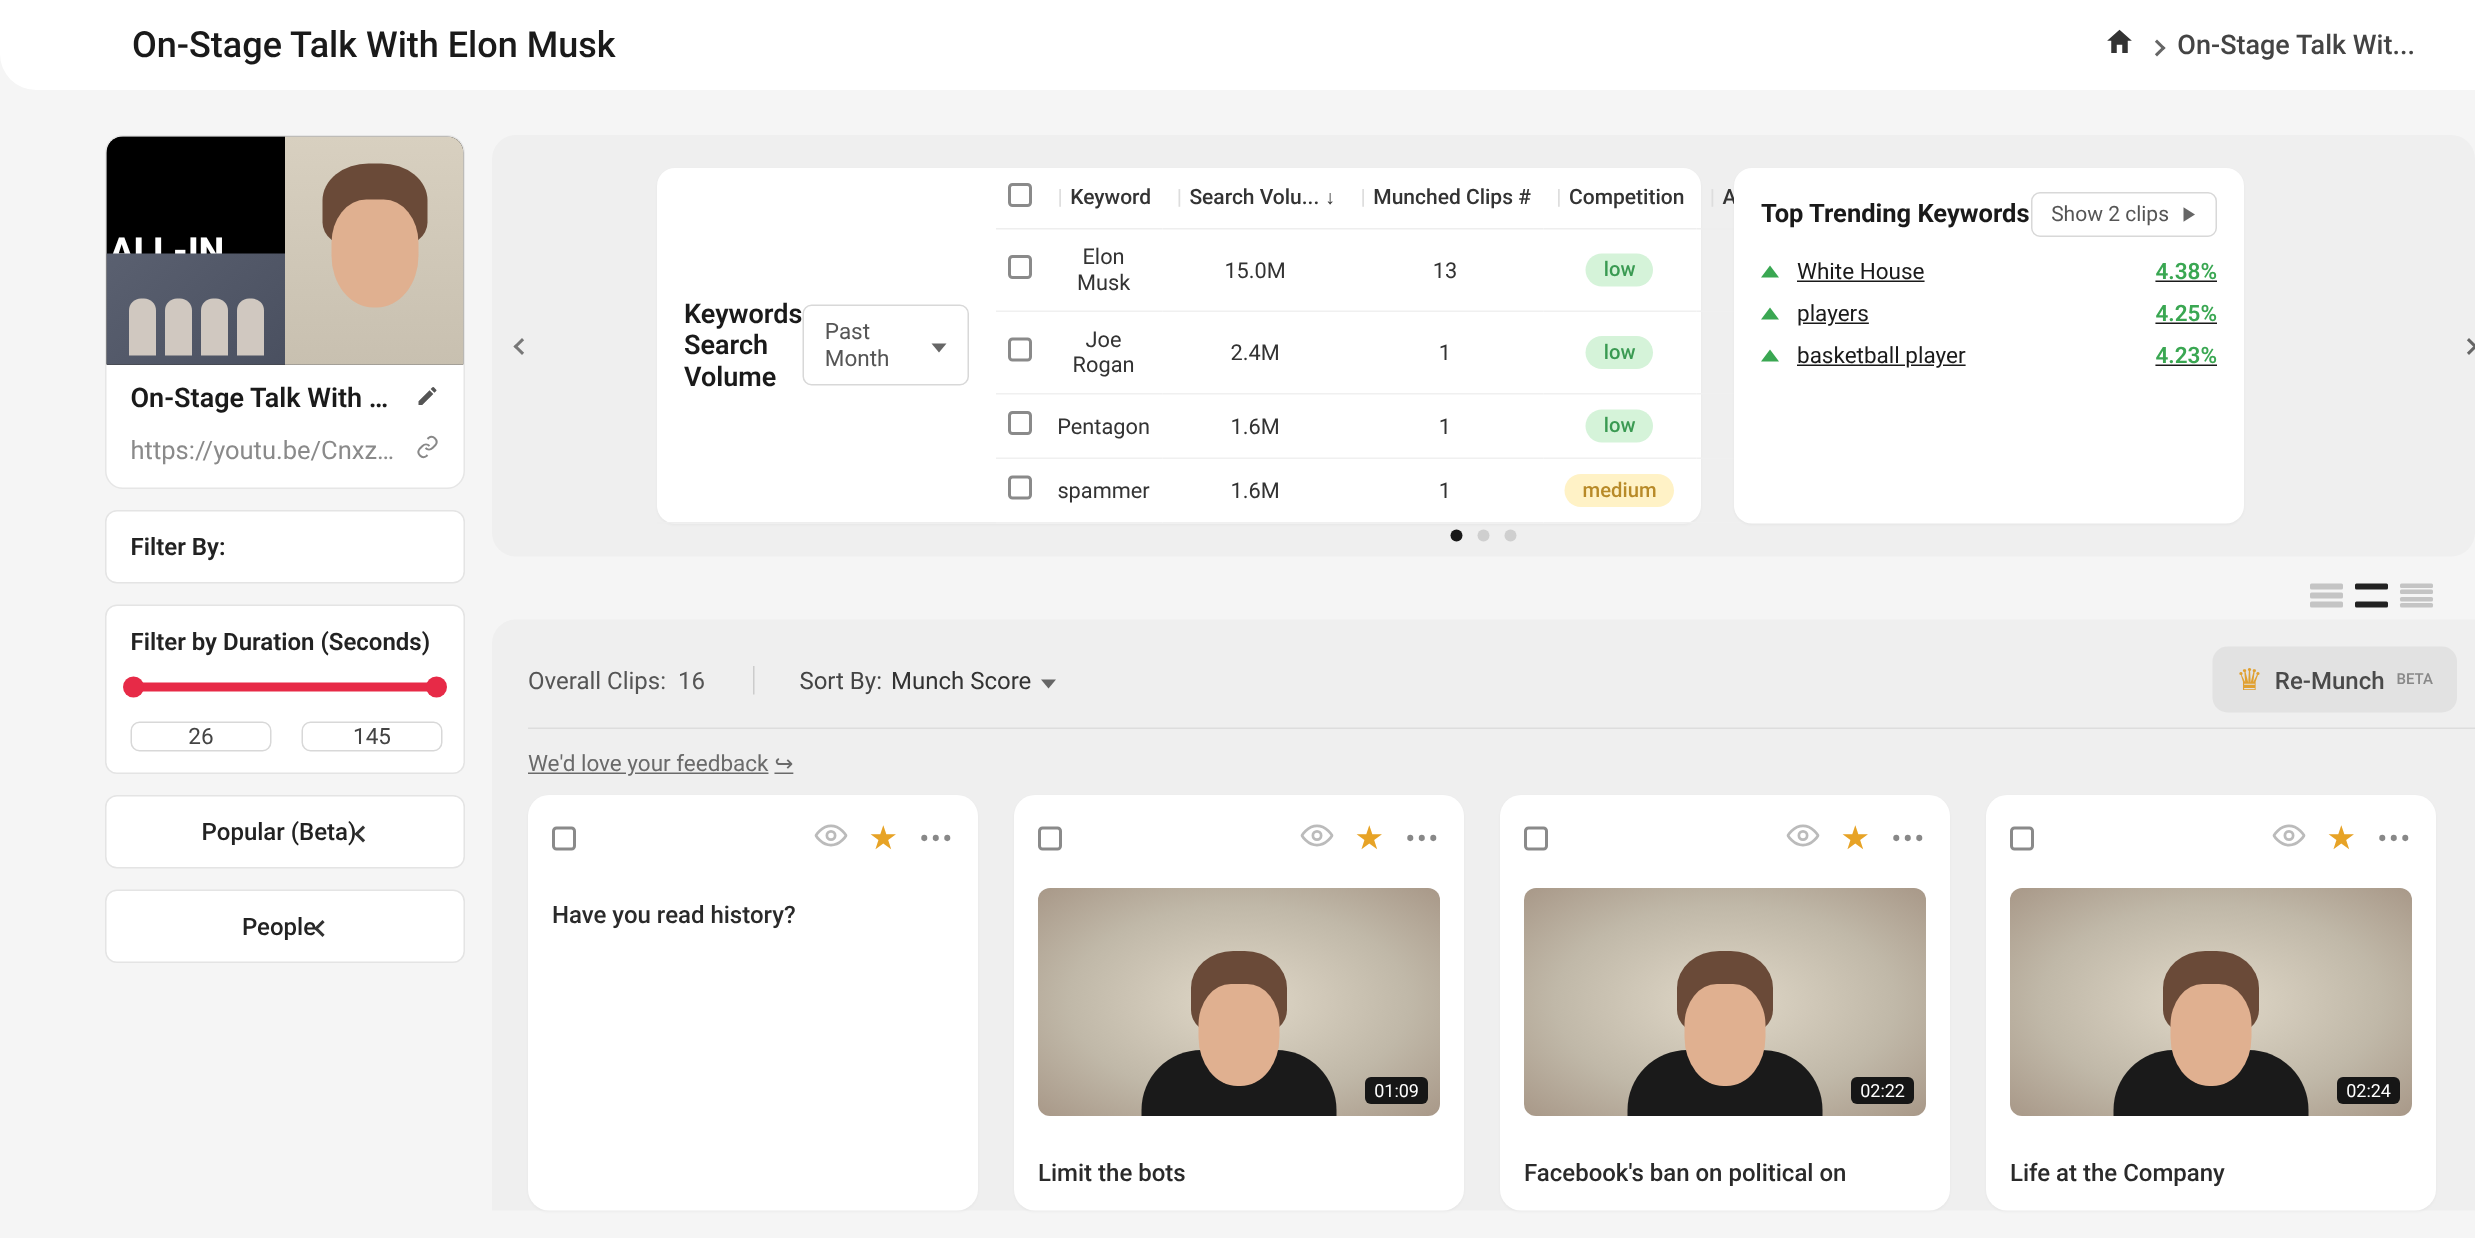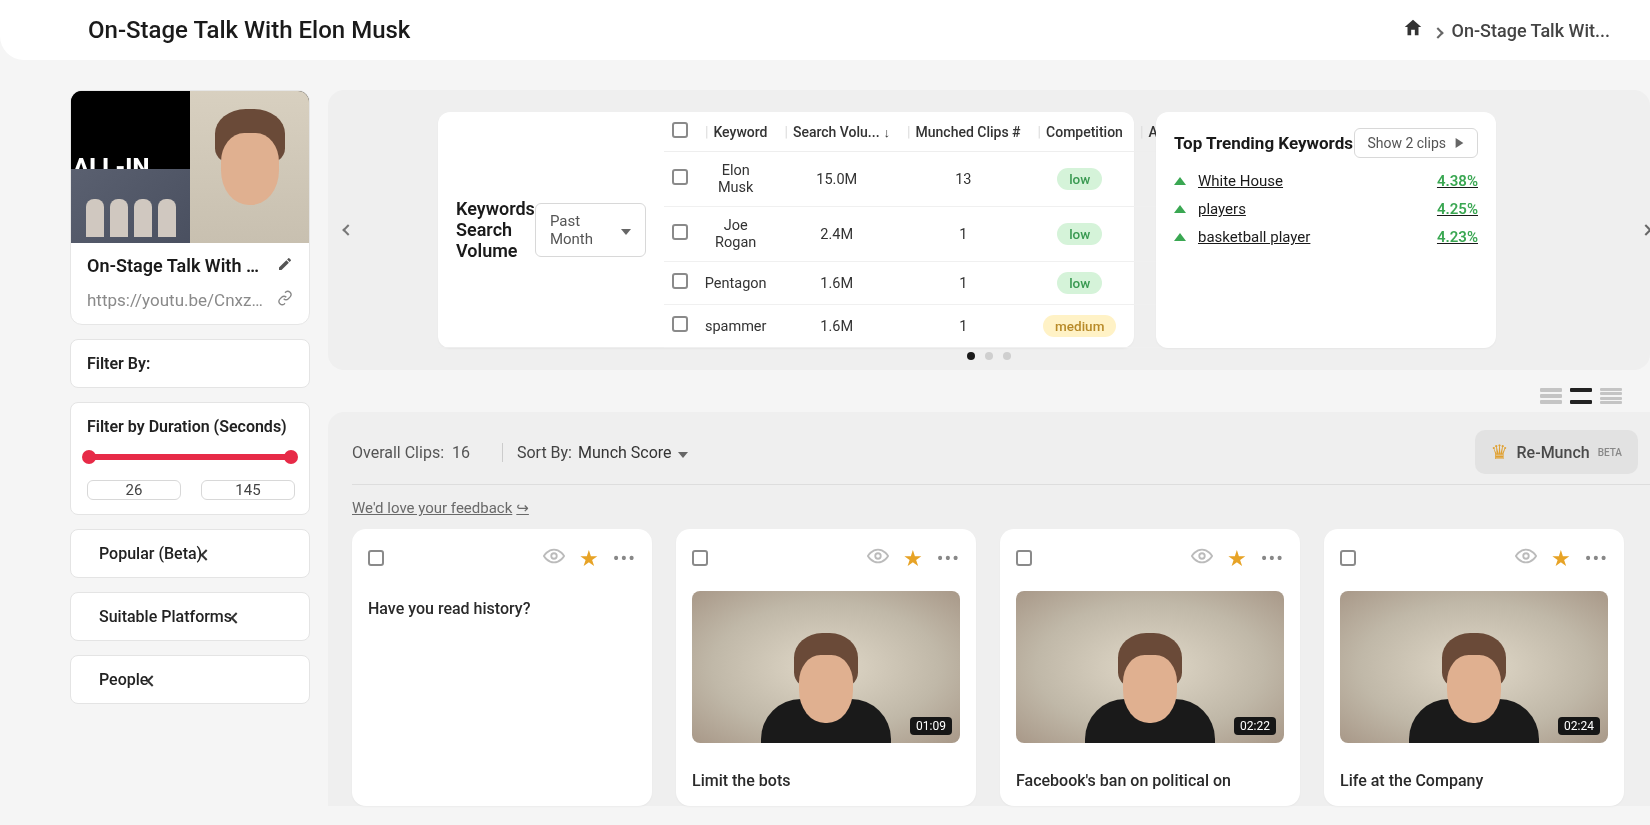--- a/index.html
+++ b/index.html
@@ -30,21 +30,21 @@
 
 .filter-box { background: #fff; border: 1px solid #e4e4e4; border-radius: 8px; padding: 14px 16px; }
 .filter-title { font-size: 16px; font-weight: 600; color: #222; }
 .duration-box .filter-title{ font-size:16px; font-weight:600; margin-bottom:18px;}
 .slider { position:relative; height: 6px; background:#e72a47; border-radius:4px; margin: 0 2px 20px;}
 .slider .knob{ position:absolute; top:50%; transform:translate(-50%,-50%); width:14px; height:14px; border-radius:50%; background:#e72a47; }
 .slider .knob.left{left:0;} .slider .knob.right{left:100%;}
 .bounds-row { display:flex; gap: 20px; }
 .bounds-row input { width: 94px; height: 20px; border: 1px solid #d8d8d8; border-radius: 6px; text-align:center; font-size:15px; color:#444; }
 
-.collapse-box { background:#fff; border:1px solid #e4e4e4; border-radius:8px; padding: 14px 28px; display:flex; justify-content:flex-start; align-items:center; cursor:pointer; }
+.collapse-box { background:#fff; border:1px solid #e4e4e4; border-radius:8px; padding: 14px 28px; display:flex; justify-content:center; align-items:center; cursor:pointer; }
 .collapse-box span { font-size:16px; font-weight:500; color:#222; }
 
 .main { flex: 1; display:flex; flex-direction:column; }
 
 .cards-row { background:#efefef; border-radius:16px; padding: 22px 24px; position:relative; display:flex; gap: 22px; align-items:stretch;}
 .caret-btn{ position:absolute; top:50%; transform:translateY(-50%); width:28px; height:28px; display:flex; align-items:center; justify-content:center; color:#666; cursor:pointer;}
 .caret-left{left:6px;} .caret-right{right:-10px;}
 .kw-card{ background:#fff; border-radius:12px; padding: 0; width: 696px; box-shadow: 0 1px 2px rgba(0,0,0,0.04); display:flex; flex-direction:row; margin-left: 86px;}
 .kw-card-header{ display:flex; align-items:center; justify-content:space-between; padding: 16px 18px; border-bottom: 1px solid #eee;}
 .kw-card-header h3{ font-size:18px; font-weight:600;}
@@ -186,24 +186,20 @@
         <div class="knob right"></div>
       </div>
       <div class="bounds-row">
         <input value="26" style="">
         <input value="145" style="">
       </div>
     </div>
 
     <div class="collapse-box">
       <span>Popular (Beta)</span>
-      <span><span class="chev-left"></span></span>
-    </div>
-    <div class="collapse-box">
-      <span>Suitable Platforms</span>
       <span><span class="chev-left"></span></span>
     </div>
     <div class="collapse-box">
       <span>People</span>
       <span><span class="chev-left"></span></span>
     </div>
 
   </div>
 
   <div class="main">
@@ -355,21 +351,21 @@
           <div class="bar thin"></div>
           <div class="bar thin"></div>
           <div class="bar thin"></div>
         </div>
     </div>
 
     <div class="clips-panel">
       <div class="clips-top">
         <div class="clips-top-left">
           <span><span>Overall Clips:</span>&nbsp;&nbsp;<span>16</span></span>
-          <div class="sort-select" style="border-left:1px solid #ccc;padding-left:14px;">
+          <div class="sort-select" style="border-left:1px solid #ccc;padding-left:30px;">
             <span>Sort By:</span>
             <span style="color:#333;">Munch Score</span>
             <span><span class="chev-down"></span></span>
           </div>
         </div>
         <div class="remunch-btn">
           <span class="crown">♛</span>
           <span>Re-Munch</span>
           <span class="beta">BETA</span>
         </div>

